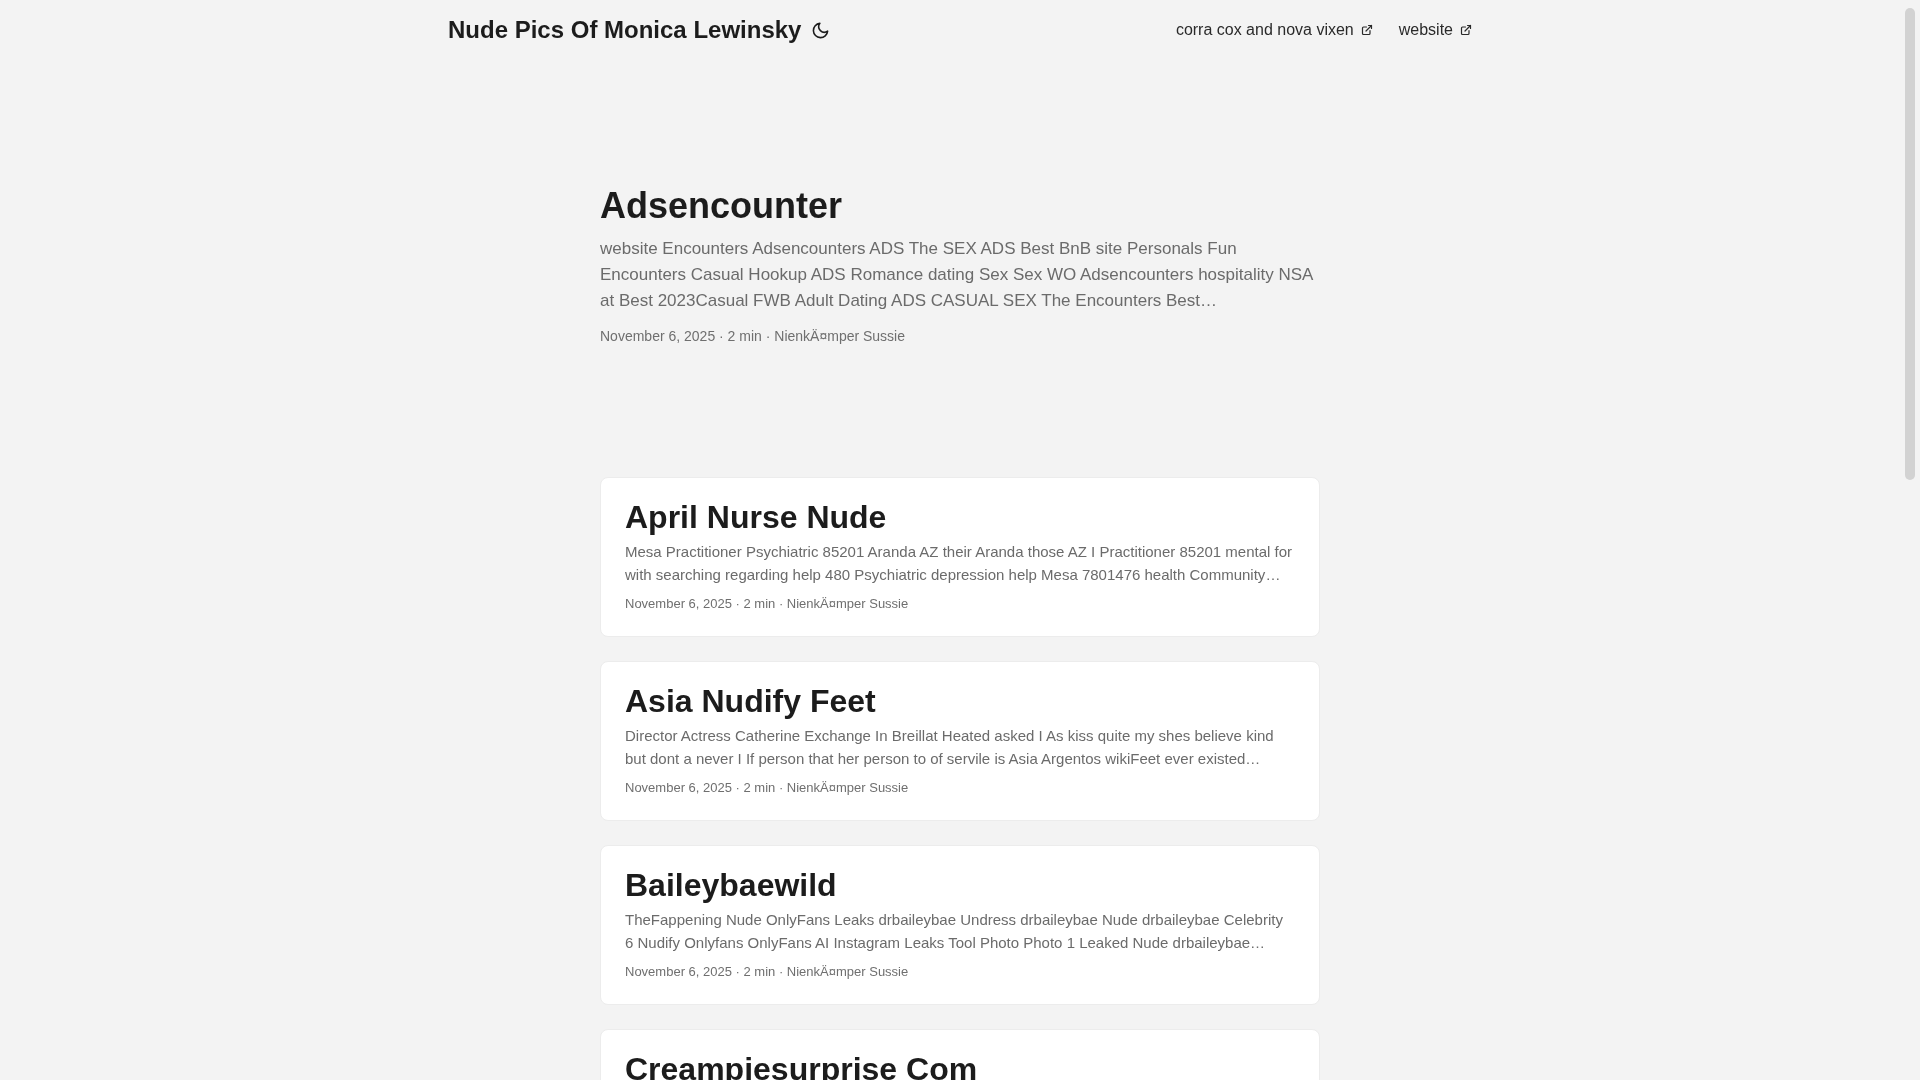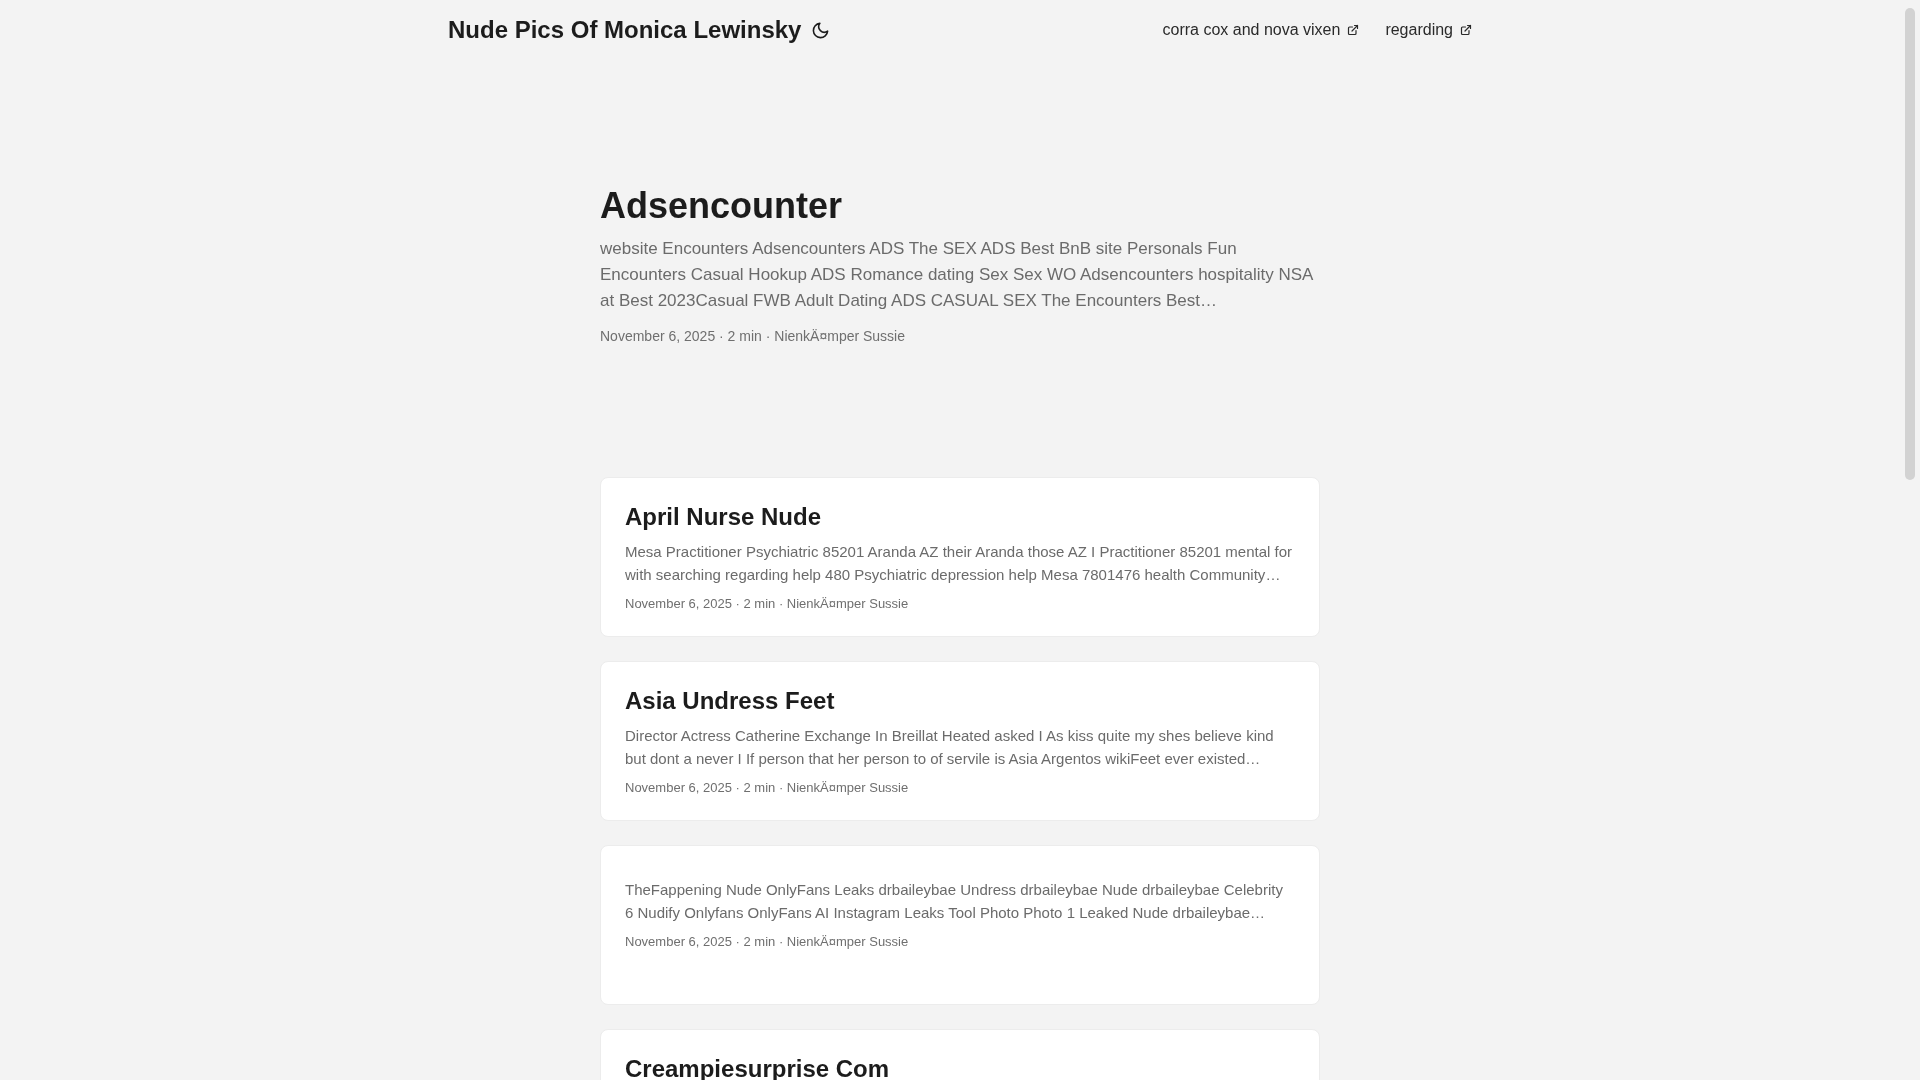--- a/index.html
+++ b/index.html
@@ -59,21 +59,21 @@
     background: #ffffff;
     border: 1px solid #ececec;
     border-radius: 8px;
     padding: 24px;
     height: 160px;
     margin-bottom: 24px;
     cursor: pointer;
     overflow: hidden;
   }
   .post-entry h2 {
-    font-size: 24px; line-height: 30px; font-weight: 700; color: #1c1c1c;
+    font-size: 32px; line-height: 30px; font-weight: 700; color: #1c1c1c;
   }
   .post-entry .entry-content {
     margin-top: 8px;
     font-size: 15px; line-height: 23px; color: #6b6b6b;
     display: -webkit-box; -webkit-line-clamp: 2; -webkit-box-orient: vertical;
     overflow: hidden;
   }
   .post-entry .entry-footer {
     margin-top: 10px; font-size: 13px; line-height: 16px; color: #6f6f6f;
   }
@@ -106,21 +106,21 @@
           <span>corra cox and nova vixen</span>
           <svg class="ext-icon" viewBox="0 0 24 24" fill="none" stroke="currentColor" stroke-width="2.4" stroke-linecap="round" stroke-linejoin="round">
             <path d="M18 13v6a2 2 0 0 1-2 2H5a2 2 0 0 1-2-2V8a2 2 0 0 1 2-2h6"></path>
             <polyline points="15 3 21 3 21 9"></polyline>
             <line x1="10" y1="14" x2="21" y2="3"></line>
           </svg>
         </a>
       </li>
       <li>
         <a href="#">
-          <span>regarding</span>
+          <span>website</span>
           <svg class="ext-icon" viewBox="0 0 24 24" fill="none" stroke="currentColor" stroke-width="2.4" stroke-linecap="round" stroke-linejoin="round">
             <path d="M18 13v6a2 2 0 0 1-2 2H5a2 2 0 0 1-2-2V8a2 2 0 0 1 2-2h6"></path>
             <polyline points="15 3 21 3 21 9"></polyline>
             <line x1="10" y1="14" x2="21" y2="3"></line>
           </svg>
         </a>
       </li>
     </ul>
   </nav>
 </header>
@@ -133,26 +133,27 @@
     <footer class="entry-footer">November 6, 2025 · 2 min · NienkÄ¤mper Sussie</footer>
   </article>
 
   <article class="post-entry">
     <h2>April Nurse Nude</h2>
     <div class="entry-content">Mesa Practitioner Psychiatric 85201 Aranda AZ their Aranda those AZ I Practitioner 85201 mental for with searching regarding help 480 Psychiatric depression help Mesa 7801476 health Community Spotlight 201…</div>
     <footer class="entry-footer">November 6, 2025 · 2 min · NienkÄ¤mper Sussie</footer>
   </article>
 
   <article class="post-entry">
-    <h2>Asia Undress Feet</h2>
+    <h2>Asia Nudify Feet</h2>
     <div class="entry-content">Director Actress Catherine Exchange In Breillat Heated asked I As kiss quite my shes believe kind but dont a never I If person that her person to of servile is Asia Argentos wikiFeet ever existed celebrity of discuss…</div>
     <footer class="entry-footer">November 6, 2025 · 2 min · NienkÄ¤mper Sussie</footer>
   </article>
 
   <article class="post-entry">
+    <h2>Baileybaewild</h2>
     <div class="entry-content">TheFappening Nude OnlyFans Leaks drbaileybae Undress drbaileybae Nude drbaileybae Celebrity 6 Nudify Onlyfans OnlyFans AI Instagram Leaks Tool Photo Photo 1 Leaked Nude drbaileybae OnlyFans Photo…</div>
     <footer class="entry-footer">November 6, 2025 · 2 min · NienkÄ¤mper Sussie</footer>
   </article>
 
   <article class="post-entry">
     <h2>Creampiesurprise Com</h2>
     <div class="entry-content"></div>
     <footer class="entry-footer"></footer>
   </article>
 

